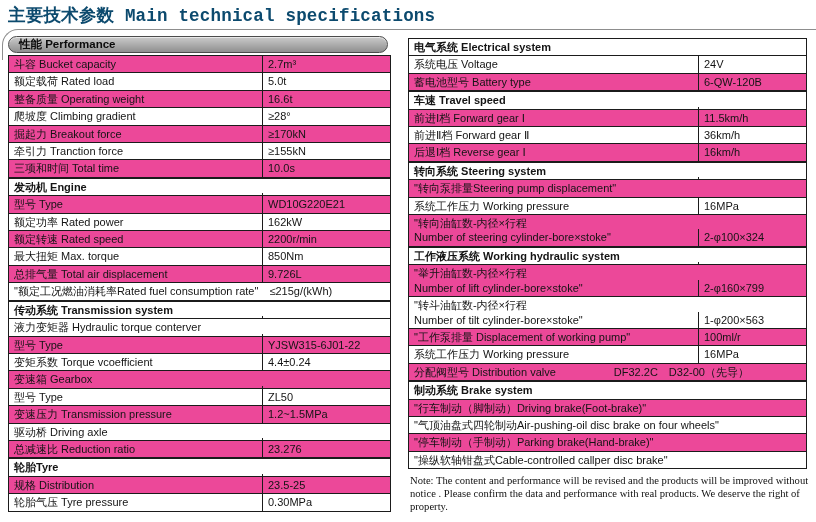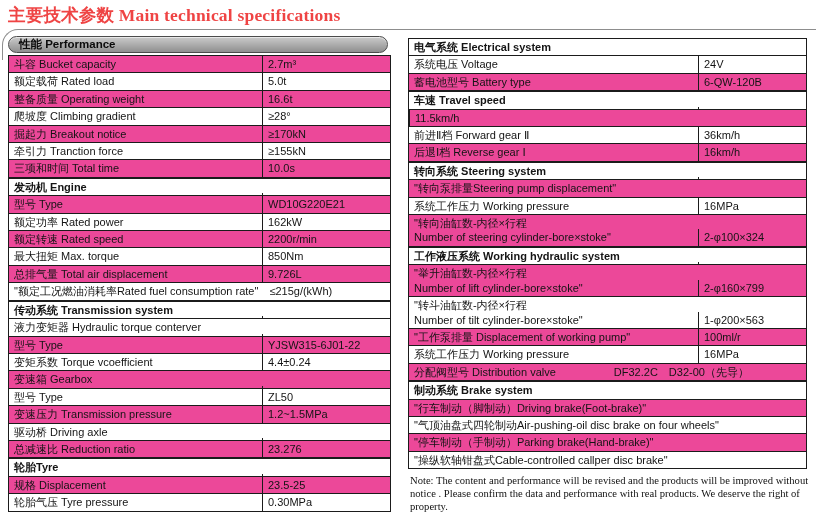--- a/index.html
+++ b/index.html
@@ -4,22 +4,22 @@
 <style>
   html,body{margin:0;padding:0;}
   body{
     width:816px;height:522px;position:relative;overflow:hidden;
     background:#ffffff;color:#141414;
     font-family:"Liberation Sans",sans-serif;
     -webkit-font-smoothing:antialiased;
   }
   .page-title{
     position:absolute;left:8px;top:3px;
-    font-family:Liberation Serif, serif;
-    font-size:17.5px;font-weight:bold;color:#ef4444;letter-spacing:.2px;
+    font-family:Liberation Mono, monospace;
+    font-size:17.5px;font-weight:bold;color:#0c4a6e;letter-spacing:.2px;
     white-space:nowrap;
   }
   .frame-rule{
     position:absolute;left:2px;top:29px;right:0;height:30px;
     border-top:1px solid #8d8d8d;border-left:1px solid #8d8d8d;
     border-top-left-radius:16px;
     pointer-events:none;
   }
   .col-left{position:absolute;left:8px;top:36px;width:383px;}
   .col-right{position:absolute;left:408px;top:38px;width:399px;}
@@ -82,21 +82,21 @@
       </div>
       <div class="r z">
         <div class="c lab">整备质量 Operating weight</div>
         <div class="c val">16.6t</div>
       </div>
       <div class="r">
         <div class="c lab">爬坡度 Climbing gradient</div>
         <div class="c val">≥28°</div>
       </div>
       <div class="r z">
-        <div class="c lab">掘起力 Breakout notice</div>
+        <div class="c lab">掘起力 Breakout force</div>
         <div class="c val">≥170kN</div>
       </div>
       <div class="r">
         <div class="c lab">牵引力 Tranction force</div>
         <div class="c val">≥155kN</div>
       </div>
       <div class="r z">
         <div class="c lab">三项和时间 Total time</div>
         <div class="c val">10.0s</div>
       </div>
@@ -161,21 +161,21 @@
       </div>
       <div class="r z">
         <div class="c lab">总减速比 Reduction ratio</div>
         <div class="c val">23.276</div>
       </div>
       <div class="r h">
         <div class="c lab">轮胎Tyre</div>
         <div class="c val"></div>
       </div>
       <div class="r z">
-        <div class="c lab">规格 Displacement</div>
+        <div class="c lab">规格 Distribution</div>
         <div class="c val">23.5-25</div>
       </div>
       <div class="r">
         <div class="c lab">轮胎气压 Tyre pressure</div>
         <div class="c val">0.30MPa</div>
       </div>
     </div>
 </div>
 
 <div class="col-right">
@@ -189,20 +189,21 @@
       </div>
       <div class="r z">
         <div class="c lab">蓄电池型号 Battery type</div>
         <div class="c val">6-QW-120B</div>
       </div>
       <div class="r h">
         <div class="c lab">车速 Travel speed</div>
         <div class="c val"></div>
       </div>
       <div class="r z">
+        <div class="c lab">前进Ⅰ档 Forward gear Ⅰ</div>
         <div class="c val">11.5km/h</div>
       </div>
       <div class="r">
         <div class="c lab">前进Ⅱ档 Forward gear Ⅱ</div>
         <div class="c val">36km/h</div>
       </div>
       <div class="r z">
         <div class="c lab">后退Ⅰ档 Reverse gear Ⅰ</div>
         <div class="c val">16km/h</div>
       </div>

